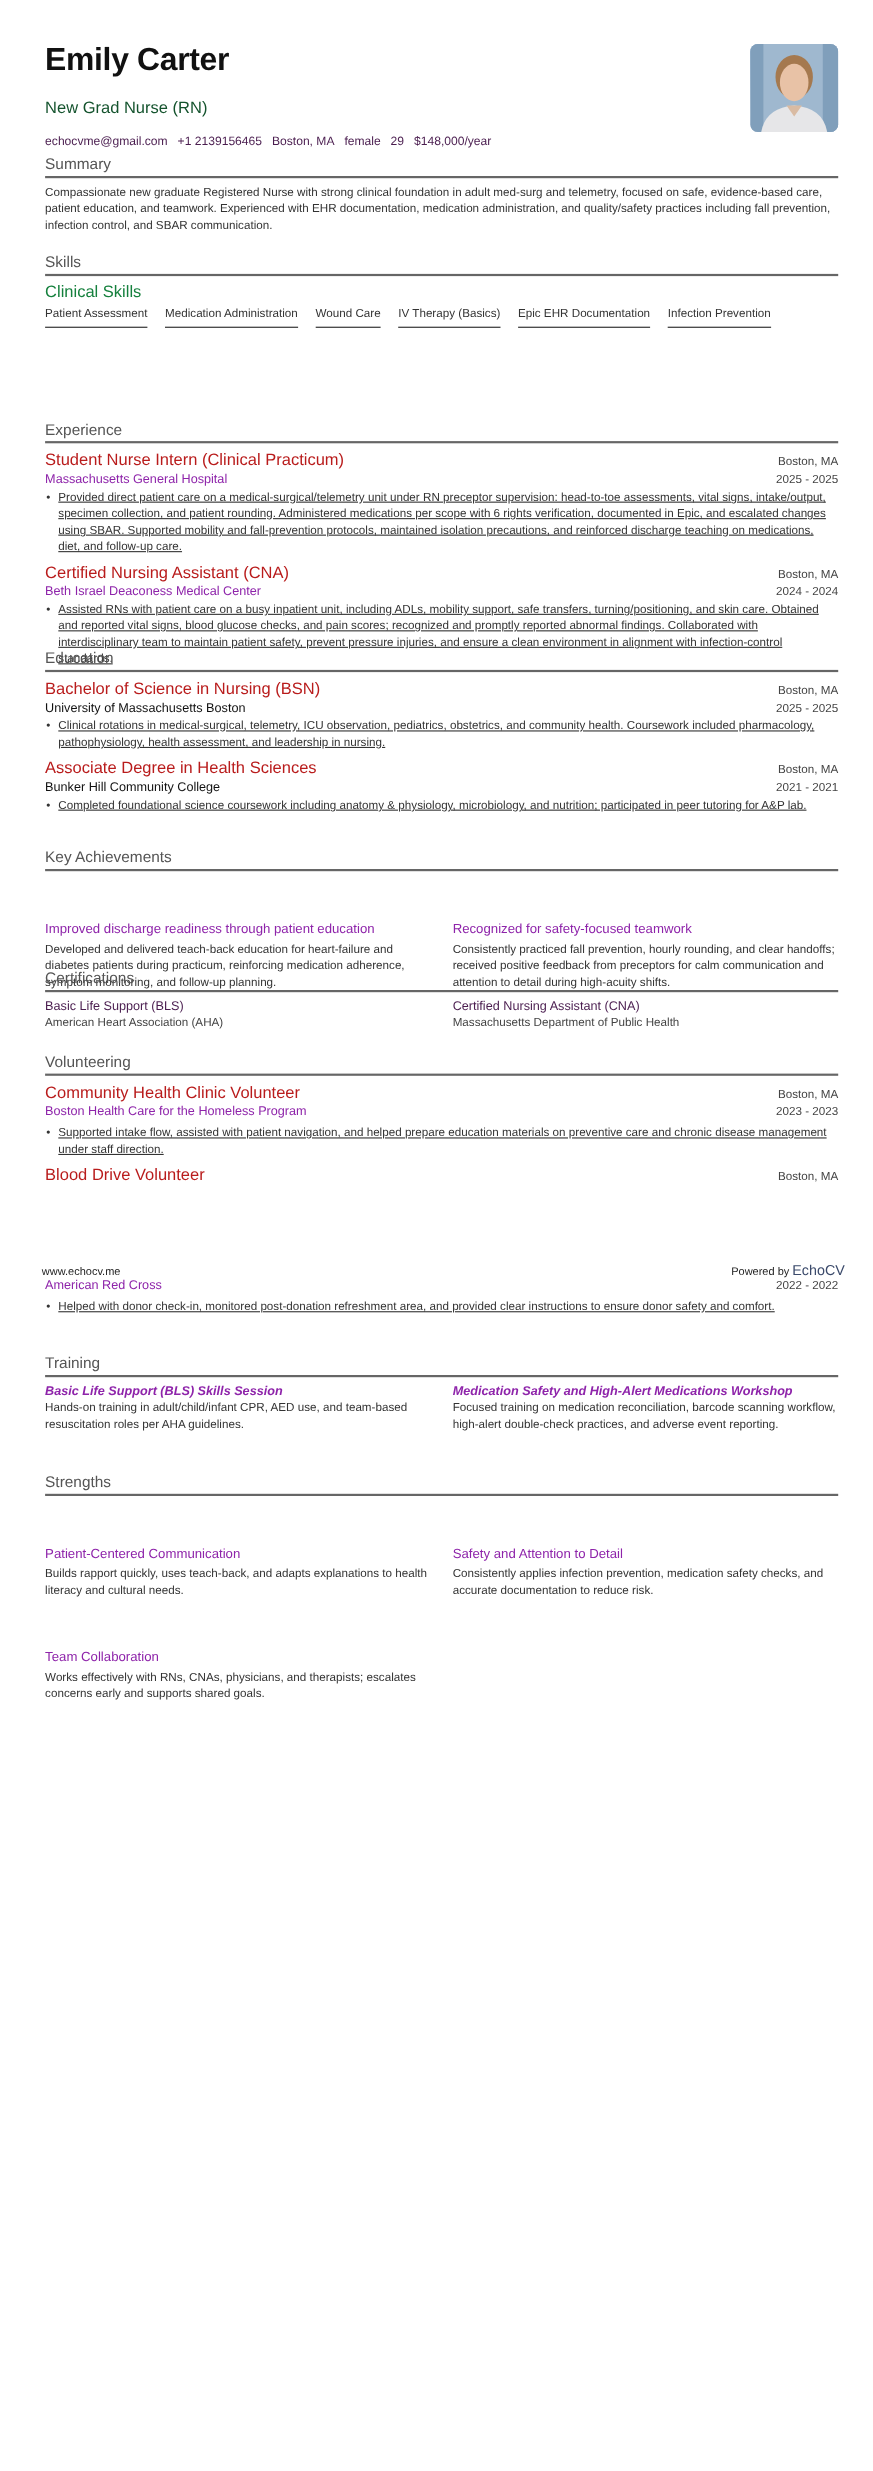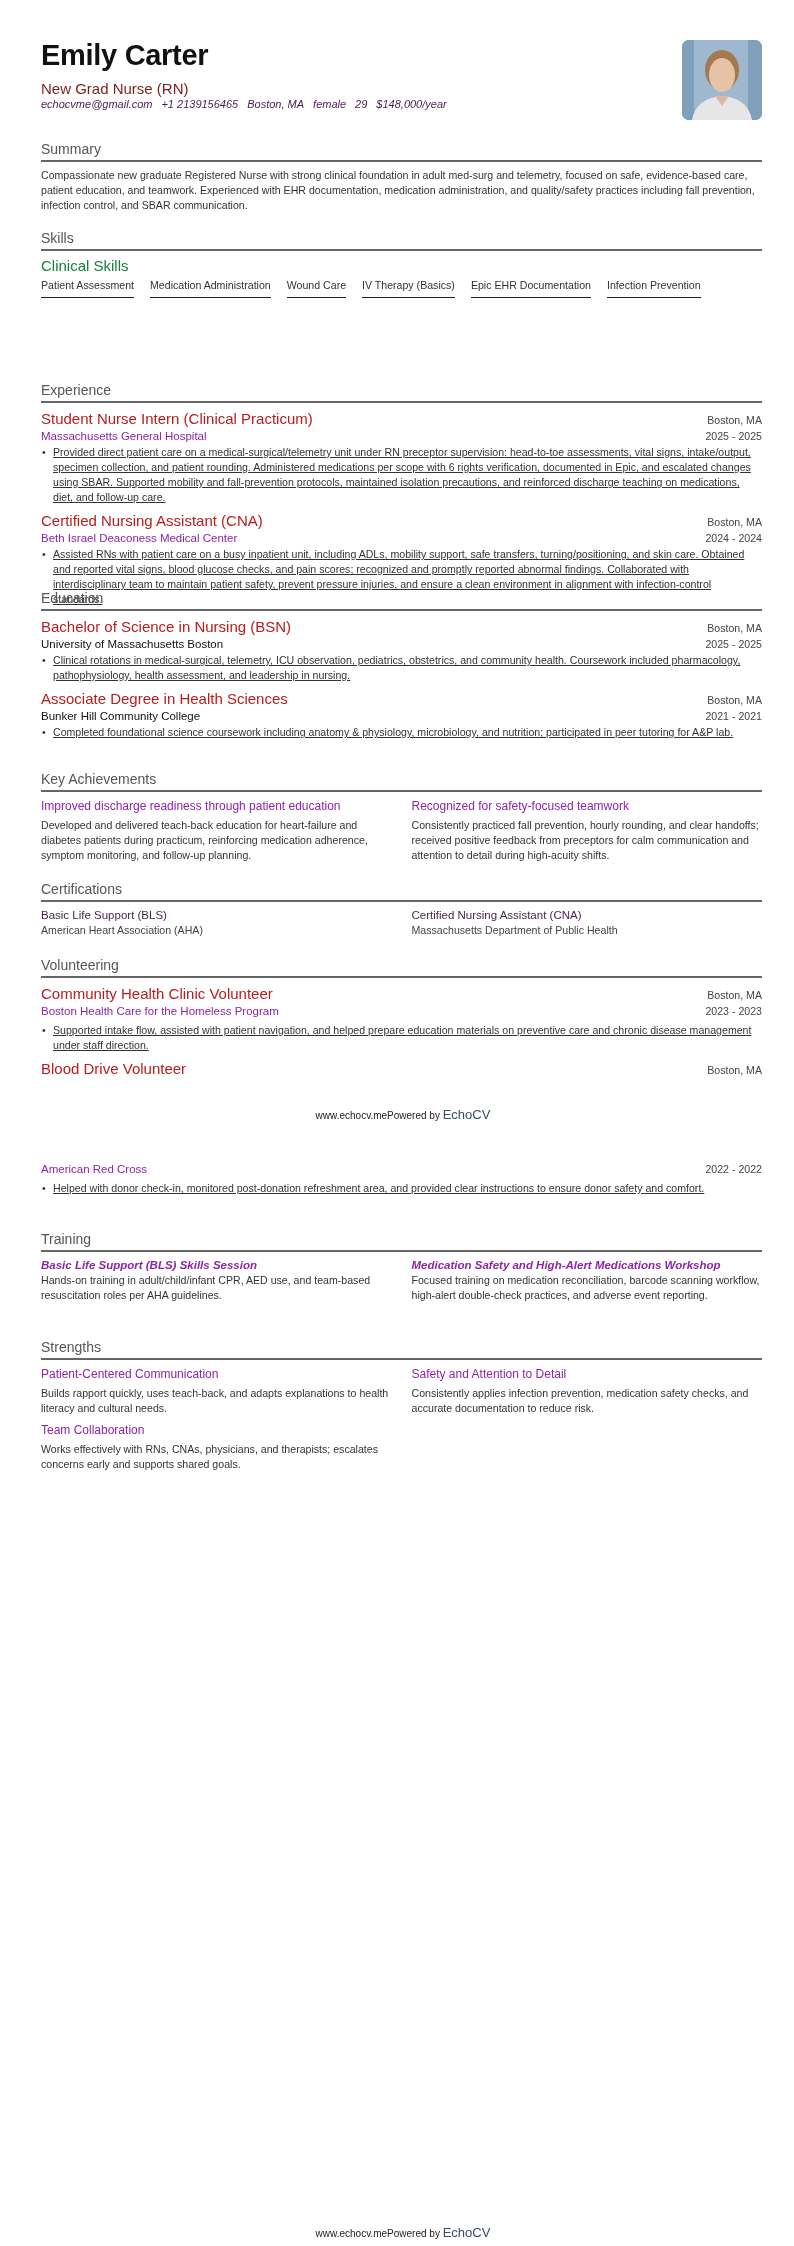--- a/index.html
+++ b/index.html
@@ -1,42 +1,42 @@
 <!DOCTYPE html>
 <html><head>
 <meta charset="utf-8">
 <style>
   * { box-sizing: border-box; margin: 0; padding: 0; }
   body { width: 794px; height: 2246px; background: #ffffff; font-family: "Liberation Sans", sans-serif; color: #333; position: relative; overflow: hidden; }
   .header { position: absolute; top: 38px; left: 41px; right: 32px; height: 84px; }
   .name { font-size: 29px; font-weight: bold; color: #111; letter-spacing: -0.3px; line-height: 34px; }
-  .role { font-size: 15px; color: #7f1d1d; margin-top: 8px; line-height: 18px; }
-  .contacts { font-size: 11px; color: #4a1d4f; margin-top: 0; display: flex; gap: 9px; font-style: italic; }
+  .role { font-size: 15px; color: #14532d; margin-top: 18px; line-height: 18px; }
+  .contacts { font-size: 11px; color: #4a1d4f; margin-top: 15px; display: flex; gap: 9px; }
   .photo { position: absolute; right: 0; top: 2px; width: 80px; height: 80px; border-radius: 7px; overflow: hidden; background: linear-gradient(135deg,#7aa3c8 0%,#c9d9e6 40%,#6f8fb0 100%); }
   .section { position: absolute; left: 41px; right: 32px; }
   .sec-title { font-size: 14px; color: #555; line-height: 18px; }
   .sec-rule { height: 2px; background: #666; margin-top: 2px; margin-bottom: 6px; }
   .para { font-size: 10.6px; line-height: 15px; color: #333; }
   .sub-title { font-size: 15px; color: #15803d; line-height: 18px; }
   .skills { display: flex; flex-wrap: wrap; column-gap: 16px; row-gap: 7px; margin-top: 4px; }
   .skill { font-size: 10.6px; color: #333; padding-bottom: 6px; border-bottom: 1.5px solid #222; }
   .entry { margin-bottom: 6px; }
   .row { display: flex; justify-content: space-between; align-items: baseline; }
   .e-title { font-size: 15px; color: #b91c1c; line-height: 19px; }
   .e-org { font-size: 11.5px; color: #8e24aa; line-height: 16px; }
   .e-org.dark { color: #111; }
   .e-meta { font-size: 10.6px; color: #444; }
   .bullets { font-size: 10.6px; line-height: 15px; color: #333; padding-left: 12px; position: relative; margin-top: 1px; text-decoration: underline; }
   .bullets::before { content: "•"; position: absolute; left: 1px; top: 0; }
   .two-col { display: grid; grid-template-columns: 1fr 1fr; column-gap: 20px; row-gap: 6px; }
-  .a-title { font-size: 12px; color: #8e24aa; line-height: 17px; margin-bottom: 3px; }
+  .a-title { font-size: 12px; color: #8e24aa; line-height: 17px; margin-bottom: 3px; margin-top: 38px; }
   .c-title { font-size: 11.5px; color: #4a1d4f; line-height: 15px; }
   .c-sub { font-size: 10.6px; color: #444; line-height: 14px; }
   .t-title { font-size: 11.5px; color: #8e24aa; font-weight: bold; line-height: 15px; font-style: italic; }
-  .footer { position: absolute; left: 38px; right: 26px; display: flex; justify-content: center; align-items: baseline; font-size: 10px; color: #222; }
+  .footer { position: absolute; left: 38px; right: 26px; display: flex; justify-content: space-between; align-items: baseline; font-size: 10px; color: #222; margin-top: 40px; }
   .powered { font-size: 10px; color: #222; }
   .brand { font-size: 13px; color: #3b4a6b; }
 </style>
 </head>
 <body>
 
 <div class="header">
   <div class="name">Emily Carter</div>
   <div class="role">New Grad Nurse (RN)</div>
   <div class="contacts">

